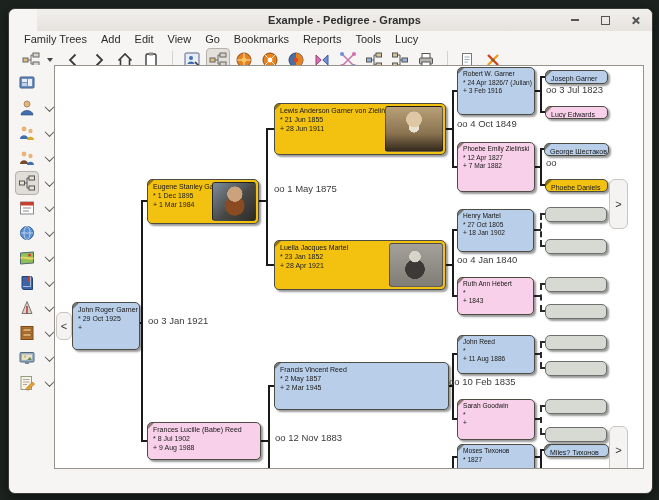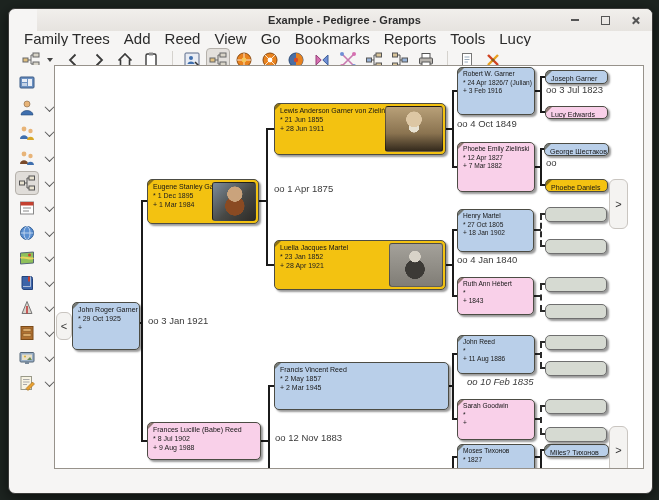--- a/index.html
+++ b/index.html
@@ -14,21 +14,21 @@
   .title{font-size:11px;font-weight:bold;color:#2e2e2e;}
   .winbtns{position:absolute;right:10px;top:0;height:22px;display:flex;align-items:center;gap:16px;}
   .wbtn{width:14px;height:14px;display:flex;align-items:center;justify-content:center;cursor:default;}
   .min-glyph{width:8px;height:2px;background:#555;}
   .max-glyph{width:7px;height:7px;border:1.5px solid #555;}
   .close-glyph{position:relative;width:9px;height:9px;}
   .close-glyph:before,.close-glyph:after{content:"";position:absolute;left:4px;top:0;width:1.7px;height:9px;background:#555;}
   .close-glyph:before{transform:rotate(45deg);} .close-glyph:after{transform:rotate(-45deg);}
   
   .menubar{position:absolute;left:0;top:22px;right:0;height:15px;display:flex;align-items:center;padding-left:8px;background:#f6f5f4;}
-  .menuitem{font-size:15px;color:#2b2b2b;padding:0 7px;}
+  .menuitem{font-size:11px;color:#2b2b2b;padding:0 7px;}
   
   .toolbar{position:absolute;left:0;top:37px;right:0;height:27px;display:flex;align-items:center;padding-left:10px;background:#f6f5f4;}
   .tbtn{width:22px;height:22px;display:flex;align-items:center;justify-content:center;margin-right:2px;border:1px solid transparent;}
   .tbtn.active{background:#e3e0dc;border:1px solid #b5b1ab;border-radius:4px;}
   .tsep{width:1px;height:18px;background:#d5d2cd;margin:0 7px;}
   .caretbtn{width:10px;height:22px;display:flex;align-items:center;justify-content:center;margin-right:6px;}
   .caret{width:0;height:0;border-left:3.5px solid transparent;border-right:3.5px solid transparent;border-top:4.5px solid #444;}
   
   .sidebar{position:absolute;left:2px;top:56px;width:44px;bottom:26px;display:flex;flex-direction:column;align-items:flex-start;padding-top:6px;background:#f6f5f4;}
   .siderow{display:flex;align-items:center;height:24px;padding-left:4px;margin-bottom:1px;}
@@ -91,21 +91,21 @@
         </span>
       <span class="wbtn">
           <span class="close-glyph"></span>
         </span>
     </div>
   </div>
 
   <div class="menubar">
     <span class="menuitem">Family Trees</span>
     <span class="menuitem">Add</span>
-    <span class="menuitem">Reed</span>
+    <span class="menuitem">Edit</span>
     <span class="menuitem">View</span>
     <span class="menuitem">Go</span>
     <span class="menuitem">Bookmarks</span>
     <span class="menuitem">Reports</span>
     <span class="menuitem">Tools</span>
     <span class="menuitem">Lucy</span>
   </div>
 
   <div class="toolbar">
     <span class="tbtn">
@@ -556,25 +556,25 @@
     <div class="pbox gray" style="left:490px;top:141px;width:62px;height:15px;"></div>
     <div class="pbox gray" style="left:490px;top:173px;width:62px;height:15px;"></div>
     <div class="pbox gray" style="left:490px;top:211px;width:62px;height:15px;"></div>
     <div class="pbox gray" style="left:490px;top:238px;width:62px;height:15px;"></div>
     <div class="pbox gray" style="left:490px;top:269px;width:62px;height:15px;"></div>
     <div class="pbox gray" style="left:490px;top:295px;width:62px;height:15px;"></div>
     <div class="pbox gray" style="left:490px;top:333px;width:62px;height:15px;"></div>
     <div class="pbox gray" style="left:490px;top:361px;width:62px;height:15px;"></div>
 
     <div class="mlabel" style="left:93px;top:249px;">oo 3 Jan 1921</div>
-    <div class="mlabel" style="left:219px;top:117px;">oo 1 Apr 1875</div>
+    <div class="mlabel" style="left:219px;top:117px;">oo 1 May 1875</div>
     <div class="mlabel" style="left:220px;top:366px;">oo 12 Nov 1883</div>
     <div class="mlabel" style="left:402px;top:52px;">oo 4 Oct 1849</div>
     <div class="mlabel" style="left:402px;top:188px;">oo 4 Jan 1840</div>
-    <div class="mlabel" style="left:412px;top:310px;font-style:italic;">oo 10 Feb 1835</div>
+    <div class="mlabel" style="left:394px;top:310px;">oo 10 Feb 1835</div>
     <div class="mlabel" style="left:491px;top:18px;">oo 3 Jul 1823</div>
     <div class="mlabel" style="left:491px;top:91px;">oo</div>
 
     <div class="navbtn" style="left:554px;top:113px;width:17px;height:48px;">
         <span>&gt;</span>
       </div>
     <div class="navbtn" style="left:554px;top:360px;width:17px;height:45px;">
         <span>&gt;</span>
       </div>
   </div>

